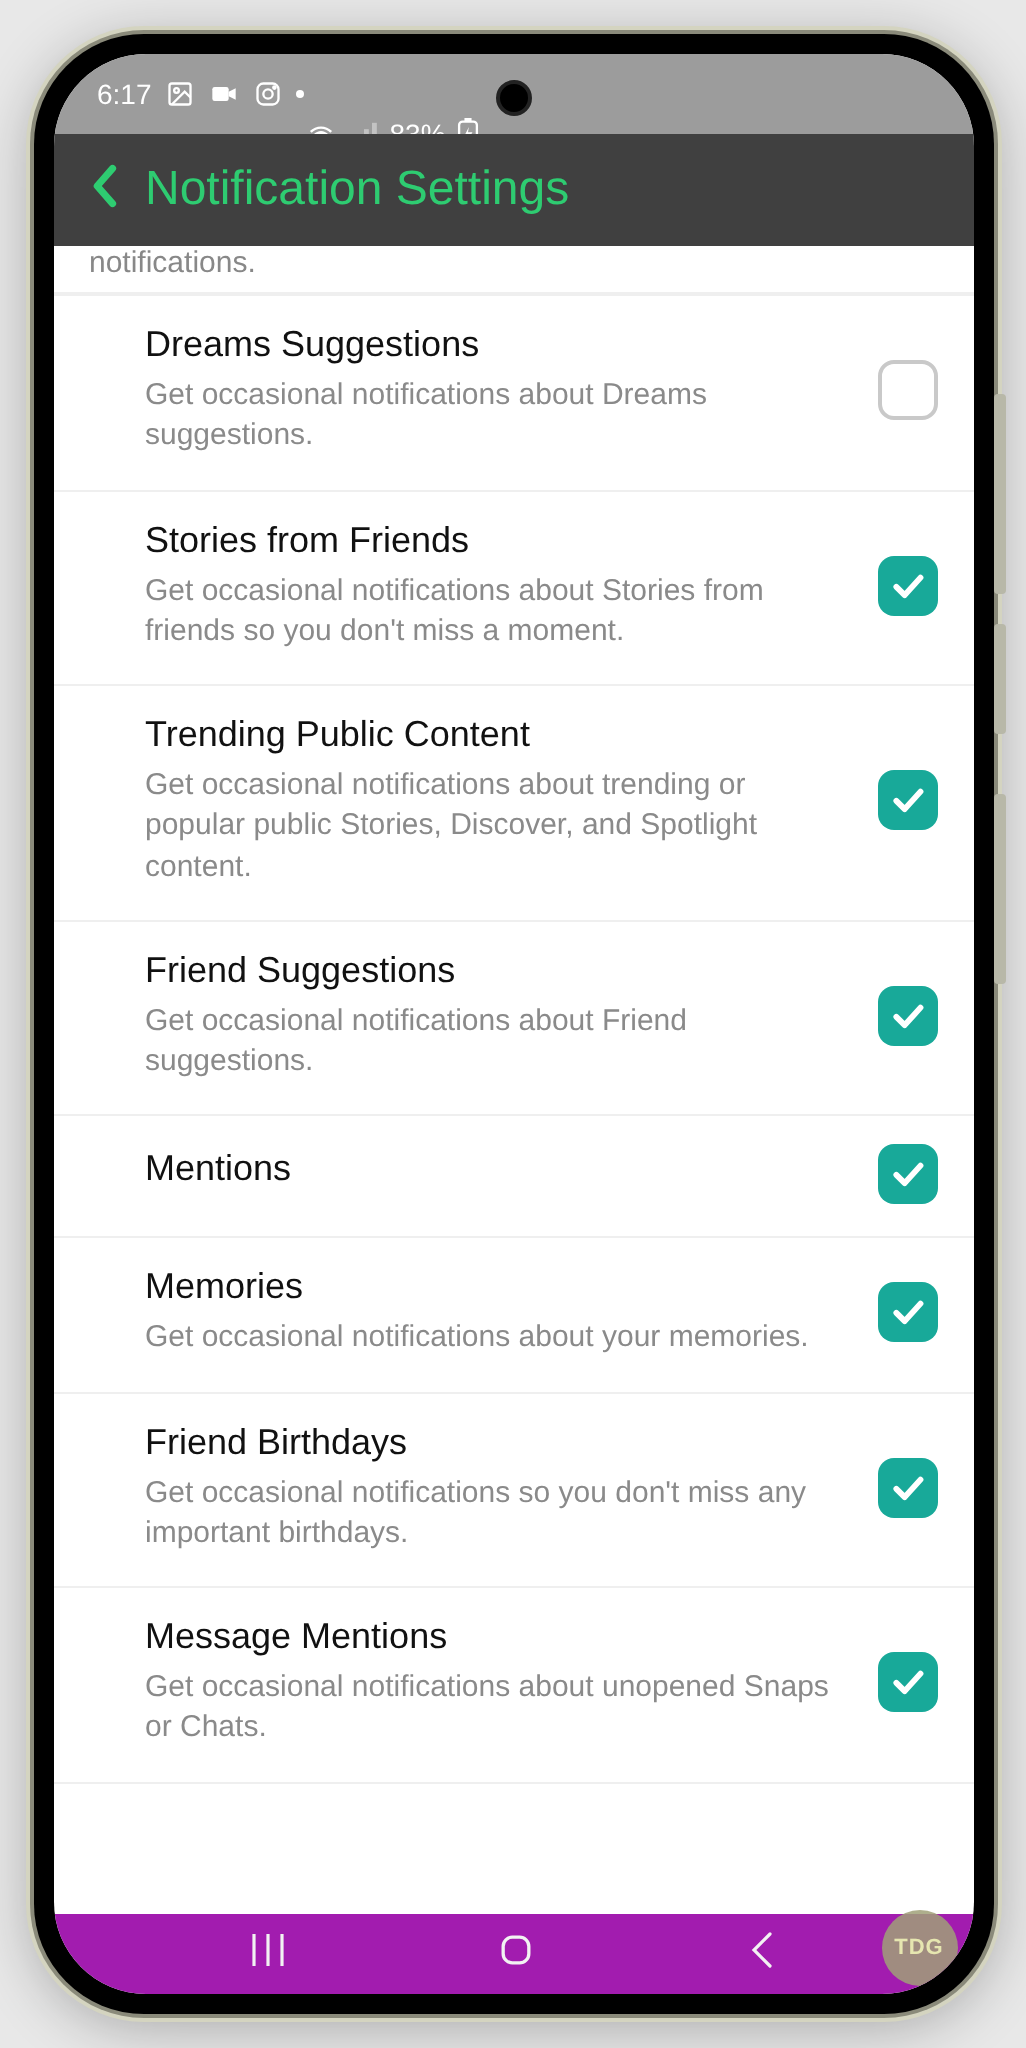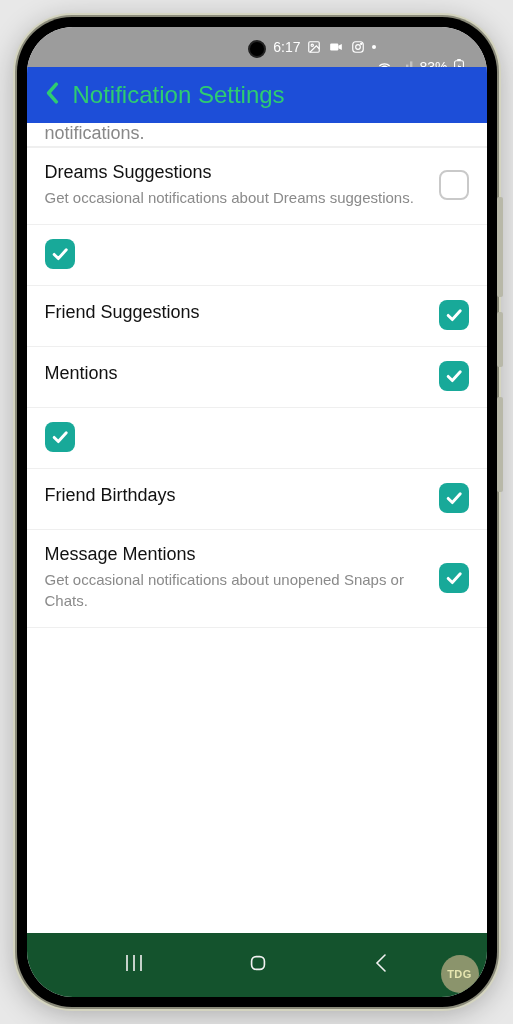--- a/index.html
+++ b/index.html
@@ -61,21 +61,21 @@
       z-index: 100;
       border: 2px solid #222;
     }
 
     
     .status-bar {
       height: 40px;
       background: #9c9c9c;
       display: flex;
       align-items: center;
-      justify-content: flex-end;
+      justify-content: flex-start;
       padding: 16px 22px;
       color: #fff;
       font-size: 14px;
       font-weight: 500;
       flex-shrink: 0;
     }
     .status-left {
       display: flex;
       align-items: center;
       gap: 7px;
@@ -93,21 +93,21 @@
       background: #fff;
       border-radius: 50%;
     }
 
     
     .header {
       height: 56px;
       display: flex;
       align-items: center;
       padding: 0 12px;
-      background: #1d4ed8;
+      background: #404040;
       flex-shrink: 0;
       gap: 6px;
     }
     .back-chevron {
       color: #2ecc71;
       padding: 6px 6px;
     }
     .header-title {
       color: #2ecc71;
       font-size: 24px;
@@ -119,35 +119,36 @@
       flex: 1;
       overflow: hidden;
       position: relative;
     }
     .list {
       border-top: 1px solid #efefef;
     }
     .partial-top {
       padding: 0 18px 12px 18px;
       color: #888;
-      font-size: 18px;
+      font-size: 15px;
       height: 24px;
       overflow: hidden;
       border-bottom: 1px solid #efefef;
     }
     .row {
       display: flex;
       align-items: center;
       padding: 14px 18px 16px 18px;
       border-bottom: 1px solid #efefef;
       gap: 14px;
     }
     .row-text {
       flex: 1;
       min-width: 0;
+      margin-left: 28px;
     }
     .row-title {
       color: #111;
       font-size: 18px;
       font-weight: 500;
       margin-bottom: 5px;
     }
     .row-desc {
       color: #8a8a8a;
       font-size: 15px;
@@ -166,22 +167,22 @@
       background: #18a999;
     }
     .checkbox.unchecked {
       background: #fff;
       border: 2px solid #c9c9c9;
     }
     .checkbox svg { display: block; }
 
     
     .nav-bar {
-      height: 64px;
-      background: #14532d;
+      height: 40px;
+      background: #a21caf;
       display: flex;
       align-items: center;
       justify-content: space-around;
       padding: 0 45px;
       flex-shrink: 0;
       position: relative;
     }
     .nav-item { color: #f2f2f2; }
 
     .brand-badge {
@@ -288,56 +289,77 @@
       <div class="partial-top">notifications.</div>
       <div class="list" id="settings-list">
           <div class="row">
             <div class="row-text">
               <div class="row-title">Dreams Suggestions</div>
               <div class="row-desc">Get occasional notifications about Dreams suggestions.</div>
             </div>
             <div class="checkbox unchecked"></div>
           </div>
           <div class="row">
+            <div class="row-text">
+              <div class="row-title">Stories from Friends</div>
+              <div class="row-desc">Get occasional notifications about Stories from friends so you don't miss a moment.</div>
+            </div>
+            <div class="checkbox checked">
+              <svg width="20" height="20" viewBox="0 0 24 24" fill="none" stroke="#fff" stroke-width="3.5" stroke-linecap="round" stroke-linejoin="round">
+                <path d="M5 12.5 L10 17.5 L19.5 7"></path>
+              </svg>
+            </div>
+          </div>
+          <div class="row">
+            <div class="row-text">
+              <div class="row-title">Trending Public Content</div>
+              <div class="row-desc">Get occasional notifications about trending or popular public Stories, Discover, and Spotlight content.</div>
+            </div>
             <div class="checkbox checked">
               <svg width="20" height="20" viewBox="0 0 24 24" fill="none" stroke="#fff" stroke-width="3.5" stroke-linecap="round" stroke-linejoin="round">
                 <path d="M5 12.5 L10 17.5 L19.5 7"></path>
               </svg>
             </div>
           </div>
           <div class="row">
             <div class="row-text">
               <div class="row-title">Friend Suggestions</div>
+              <div class="row-desc">Get occasional notifications about Friend suggestions.</div>
             </div>
             <div class="checkbox checked">
               <svg width="20" height="20" viewBox="0 0 24 24" fill="none" stroke="#fff" stroke-width="3.5" stroke-linecap="round" stroke-linejoin="round">
                 <path d="M5 12.5 L10 17.5 L19.5 7"></path>
               </svg>
             </div>
           </div>
           <div class="row">
             <div class="row-text">
               <div class="row-title">Mentions</div>
             </div>
             <div class="checkbox checked">
               <svg width="20" height="20" viewBox="0 0 24 24" fill="none" stroke="#fff" stroke-width="3.5" stroke-linecap="round" stroke-linejoin="round">
                 <path d="M5 12.5 L10 17.5 L19.5 7"></path>
               </svg>
             </div>
           </div>
           <div class="row">
+            <div class="row-text">
+              <div class="row-title">Memories</div>
+              <div class="row-desc">Get occasional notifications about your memories.</div>
+            </div>
             <div class="checkbox checked">
               <svg width="20" height="20" viewBox="0 0 24 24" fill="none" stroke="#fff" stroke-width="3.5" stroke-linecap="round" stroke-linejoin="round">
                 <path d="M5 12.5 L10 17.5 L19.5 7"></path>
               </svg>
             </div>
           </div>
           <div class="row">
             <div class="row-text">
               <div class="row-title">Friend Birthdays</div>
+              <div class="row-desc">Get occasional notifications so you don't miss any important birthdays.</div>
             </div>
             <div class="checkbox checked">
               <svg width="20" height="20" viewBox="0 0 24 24" fill="none" stroke="#fff" stroke-width="3.5" stroke-linecap="round" stroke-linejoin="round">
                 <path d="M5 12.5 L10 17.5 L19.5 7"></path>
               </svg>
             </div>
           </div>
           <div class="row">
             <div class="row-text">
               <div class="row-title">Message Mentions</div>

